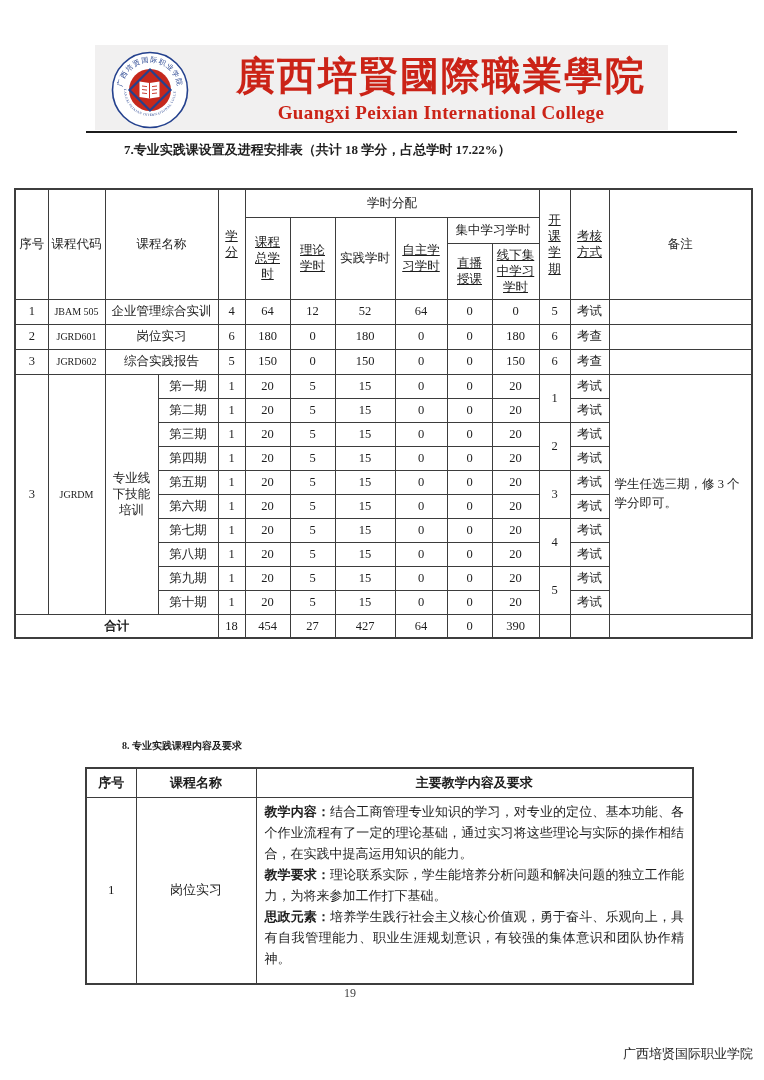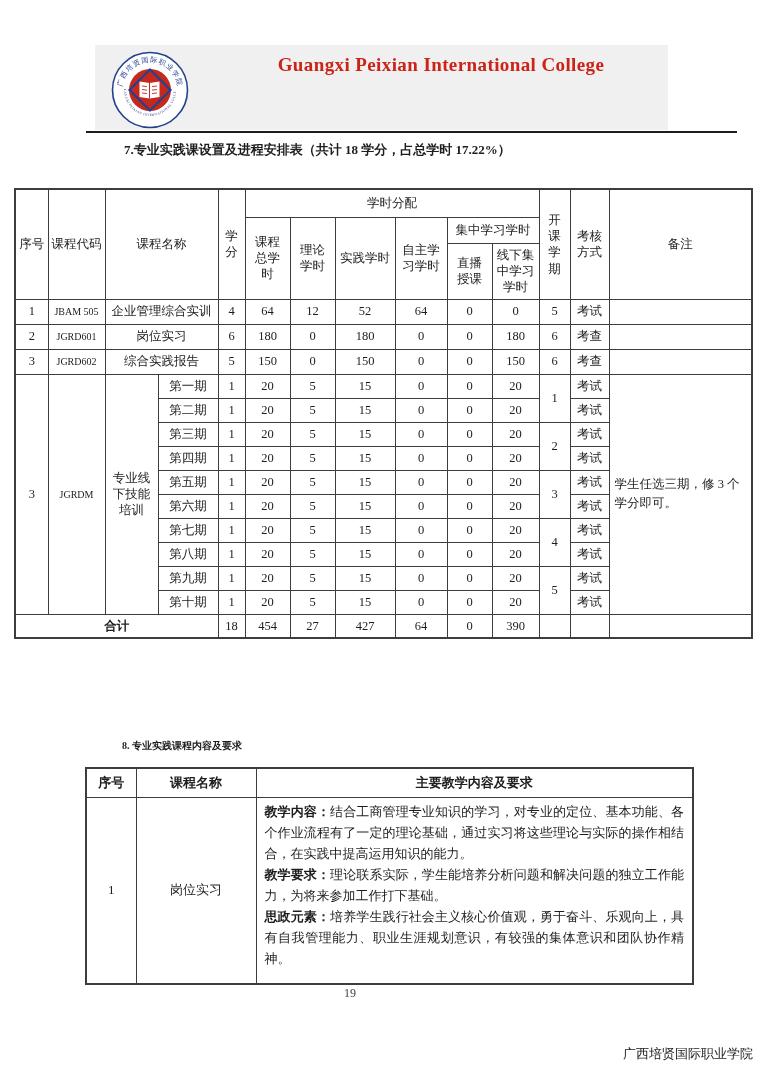--- a/index.html
+++ b/index.html
@@ -29,21 +29,21 @@
     padding:1px 3px;font-weight:normal;line-height:1.3;overflow:hidden;
   }
   #t1 tr.h1{height:28px;}
   #t1 tr.h2{height:26px;}
   #t1 tr.h3{height:56px;}
   #t1 tr.dr{height:25px;}
   #t1 tr.pr{height:24px;}
   #t1 tr.tr-total{height:24px;}
   #t1 td.code{white-space:nowrap;font-size:10px;padding:1px 1px;}
   #t1 td.cn{padding:1px 6px;}
-  #t1 th.narrow{padding:1px 4px;}
+  #t1 th.narrow{padding:1px 4px;text-decoration:underline;}
   #t1 td.remark{text-align:left;padding:2px 5px;line-height:1.55;}
   
   .title8{position:absolute;left:122px;top:739px;font-size:10px;font-weight:bold;white-space:nowrap;}
   #t2{position:absolute;left:85px;top:767px;width:607px;border:2px solid #3d3d3d;font-size:13px;}
   #t2 th,#t2 td{border:1px solid #3d3d3d;vertical-align:middle;padding:2px 4px;}
   #t2 tr.h{height:29px;}
   #t2 th{font-weight:bold;text-align:center;}
   #t2 td.ctr{text-align:center;}
   #t2 td.content{
     text-align:justify;text-justify:inter-ideograph;vertical-align:top;
@@ -80,20 +80,21 @@
     <line x1="31" y1="35" x2="36" y2="35.6" stroke="#c5281c" stroke-width="0.9"></line>
     <line x1="31" y1="38.5" x2="36" y2="39.1" stroke="#c5281c" stroke-width="0.9"></line>
     <line x1="31" y1="42" x2="36" y2="42.6" stroke="#c5281c" stroke-width="0.9"></line>
     <line x1="41" y1="35.6" x2="46" y2="35" stroke="#c5281c" stroke-width="0.9"></line>
     <line x1="41" y1="39.1" x2="46" y2="38.5" stroke="#c5281c" stroke-width="0.9"></line>
     <line x1="41" y1="42.6" x2="46" y2="42" stroke="#c5281c" stroke-width="0.9"></line>
   </g>
 </svg>
 
 <div class="brand">
+  <div class="brand-zh">廣西培賢國際職業學院</div>
   <div class="brand-en">Guangxi Peixian International College</div>
 </div>
 
 <div class="rule"></div>
 
 <div class="title7">7.专业实践课设置及进程安排表（共计 18 学分，占总学时 17.22%）</div>
 
 <table id="t1">
   <colgroup>
     <col style="width:33px">

